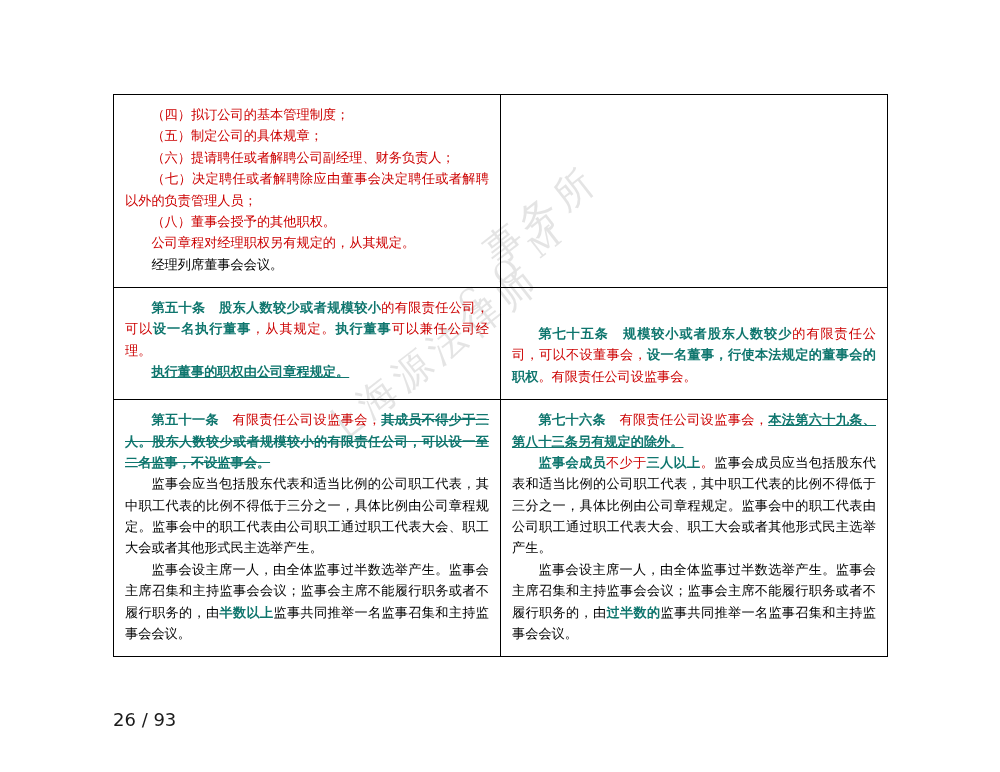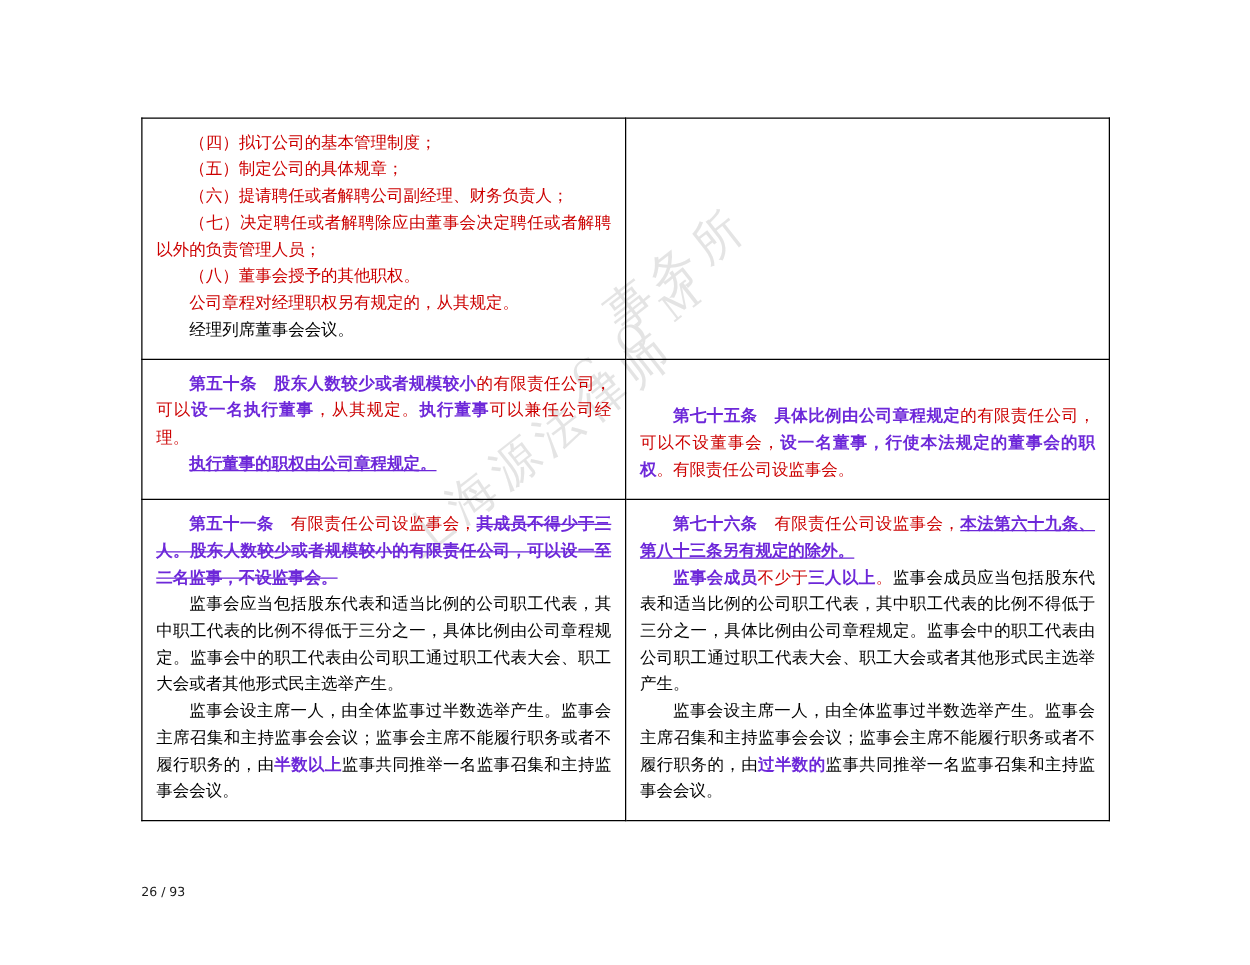--- a/index.html
+++ b/index.html
@@ -78,41 +78,41 @@
     margin: 0;
     text-align: justify;
   }
   .ind {
     text-indent: 2em;
   }
   .red {
     color: #cc0000;
   }
   .red-b {
-    color: #6d28d9;
+    color: #0f766e;
     font-weight: bold;
   }
   .u {
     text-decoration: underline;
     margin-top: 12px;
   }
   .strike {
     text-decoration: line-through;
   }
   .cellpad-top {
     padding-top: 11px;
   }
   .empty-cell {
     padding: 0;
   }
   .footer {
     position: absolute;
     left: 113px;
     top: 709px;
-    font-size: 10px;
+    font-size: 18px;
     color: #1a1a1a;
     font-family: "DejaVu Sans", "Liberation Sans", sans-serif;
     z-index: 10;
   }
 </style>
 </head>
 <body>
 
 <div class="page">
 
@@ -142,21 +142,21 @@
         <td class="cellpad-top">
           <p class="p ind">
             <span class="red-b">第五十条</span><span class="red">　</span><span class="red-b">股东人数较少或者规模较小</span><span class="red">的有限责任公司，可以</span><span class="red-b">设一名执行董事</span><span class="red">，从其规定。</span><span class="red-b">执行董事</span><span class="red">可以兼任公司经理。</span>
           </p>
           <p class="p ind">
             <span class="red-b u">执行董事的职权由公司章程规定。</span>
           </p>
         </td>
         <td class="cellpad-top" style="padding-top:35px;">
           <p class="p ind">
-            <span class="red-b">第七十五条</span><span class="red">　</span><span class="red-b">具体比例由公司章程规定</span><span class="red">的有限责任公司，可以不设董事会，</span><span class="red-b">设一名董事，行使本法规定的董事会的职权</span><span class="red">。有限责任公司设监事会。</span>
+            <span class="red-b">第七十五条</span><span class="red">　</span><span class="red-b">规模较小或者股东人数较少</span><span class="red">的有限责任公司，可以不设董事会，</span><span class="red-b">设一名董事，行使本法规定的董事会的职权</span><span class="red">。有限责任公司设监事会。</span>
           </p>
         </td>
       </tr>
 
       <tr>
         <td class="cellpad-top">
           <p class="p ind">
             <span class="red-b">第五十一条</span><span class="red">　</span><span class="red">有限责任公司设监事会，</span><span class="red-b strike">其成员不得少于三人。股东人数较少或者规模较小的有限责任公司，可以设一至二名监事，不设监事会。</span>
           </p>
           <p class="p ind">

